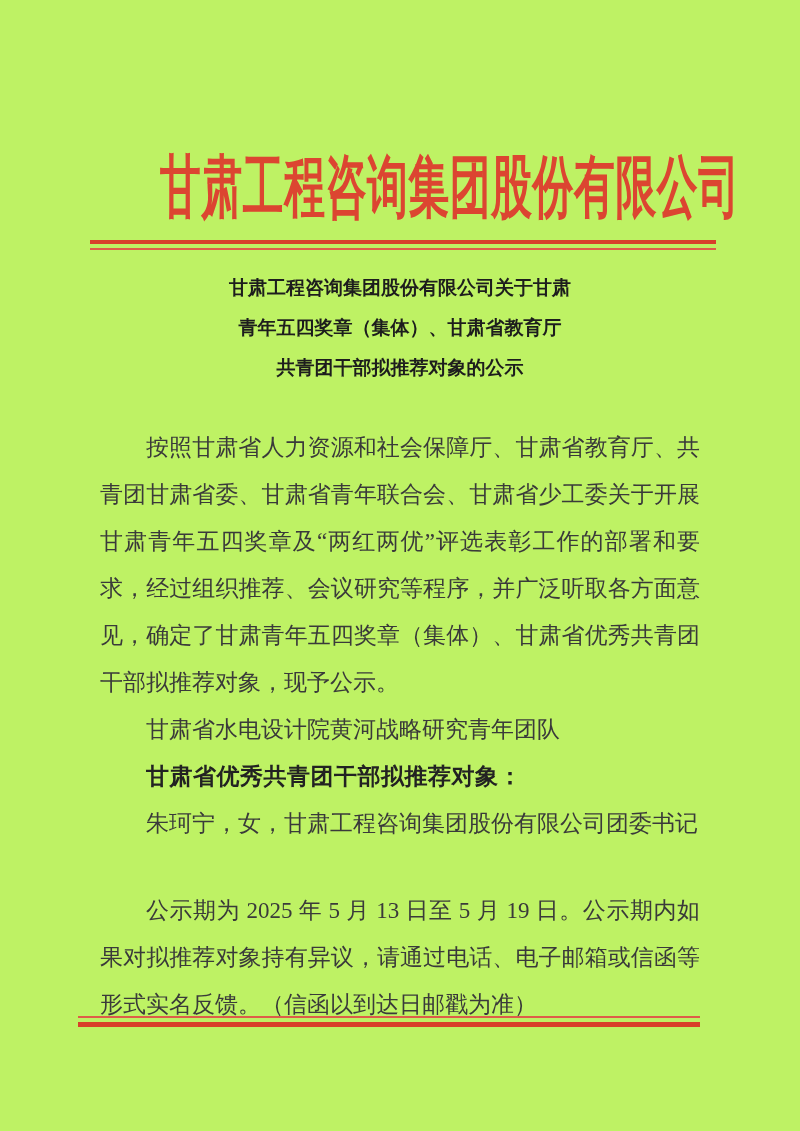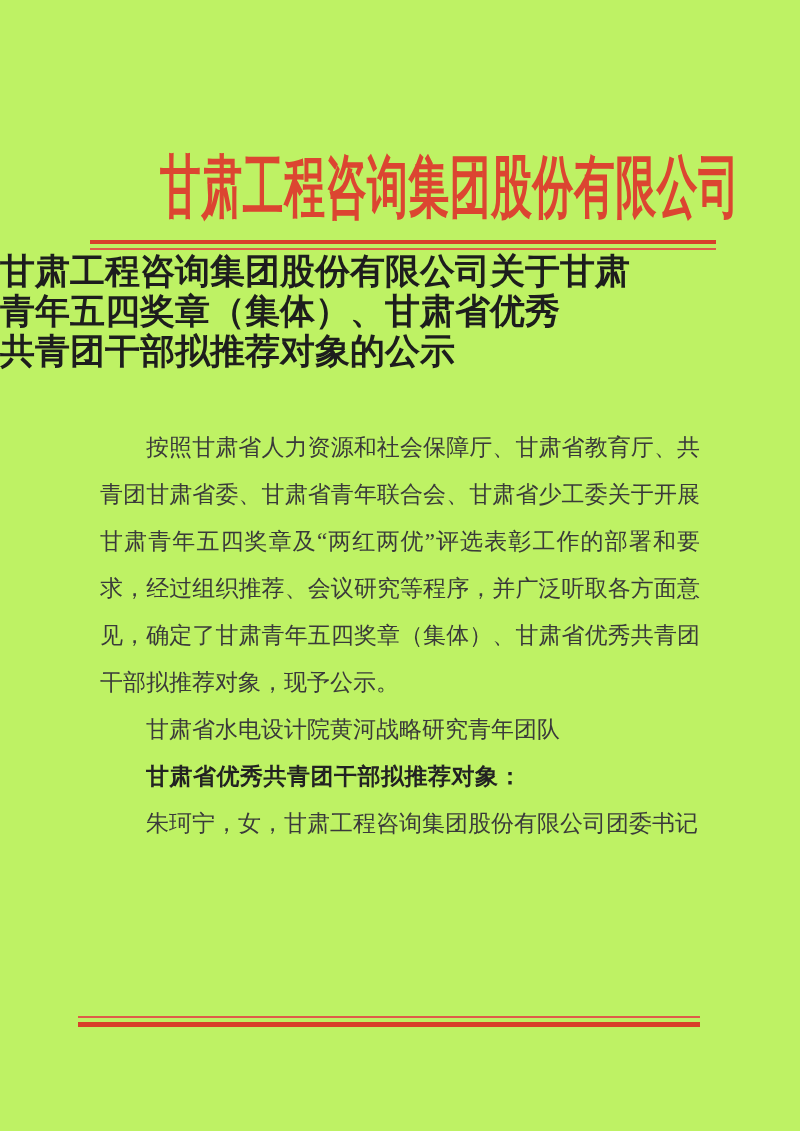--- a/index.html
+++ b/index.html
@@ -32,25 +32,26 @@
 
   
   .masthead-rule { position: absolute; top: 240px; left: 90px; width: 626px; }
   .masthead-rule .rule-thick { height: 4px; background: #d8402a; }
   .masthead-rule .rule-gap   { height: 4px; }
   .masthead-rule .rule-thin  { height: 2px; background: #de5d48; }
 
   
   .doc-title {
     position: absolute;
-    top: 252px;
+    top: 268px;
     left: 0;
     width: 100%;
     margin: 0;
-    font-size: 35px;
+    text-align: center;
+    font-size: 19px;
     line-height: 40px;
     font-weight: bold;
     color: #1d1d1d;
     letter-spacing: 0;
   }
 
   
   .body-col {
     position: absolute;
     top: 424px;
@@ -84,32 +85,33 @@
   <div class="masthead">甘肃工程咨询集团股份有限公司</div>
 
   <div class="masthead-rule">
     <div class="rule-thick"></div>
     <div class="rule-gap"></div>
     <div class="rule-thin"></div>
   </div>
 
   <h1 class="doc-title">
     <span>甘肃工程咨询集团股份有限公司关于甘肃</span><br>
-    <span>青年五四奖章（集体）、甘肃省优秀</span><br>
+    <span>青年五四奖章（集体）、甘肃省教育厅</span><br>
     <span>共青团干部拟推荐对象的公示</span>
   </h1>
 
   <div class="body-col">
     <p class="indent">按照甘肃省人力资源和社会保障厅、甘肃省教育厅、共青团甘肃省委、甘肃省青年联合会、甘肃省少工委关于开展甘肃青年五四奖章及“两红两优”评选表彰工作的部署和要求，经过组织推荐、会议研究等程序，并广泛听取各方面意见，确定了甘肃青年五四奖章（集体）、甘肃省优秀共青团干部拟推荐对象，现予公示。</p>
 
     <p class="indent">甘肃省水电设计院黄河战略研究青年团队</p>
 
     <p class="indent bold-line">甘肃省优秀共青团干部拟推荐对象：</p>
     <p class="indent">朱珂宁，女，甘肃工程咨询集团股份有限公司团委书记</p>
 
+    <p class="indent gap-before">公示期为 2025 年 5 月 13 日至 5 月 19 日。公示期内如果对拟推荐对象持有异议，请通过电话、电子邮箱或信函等形式实名反馈。（信函以到达日邮戳为准）</p>
 
   </div>
 
   <div class="bottom-rule">
     <div class="rule-thin"></div>
     <div class="rule-gap"></div>
     <div class="rule-thick"></div>
   </div>
 
 </div>

